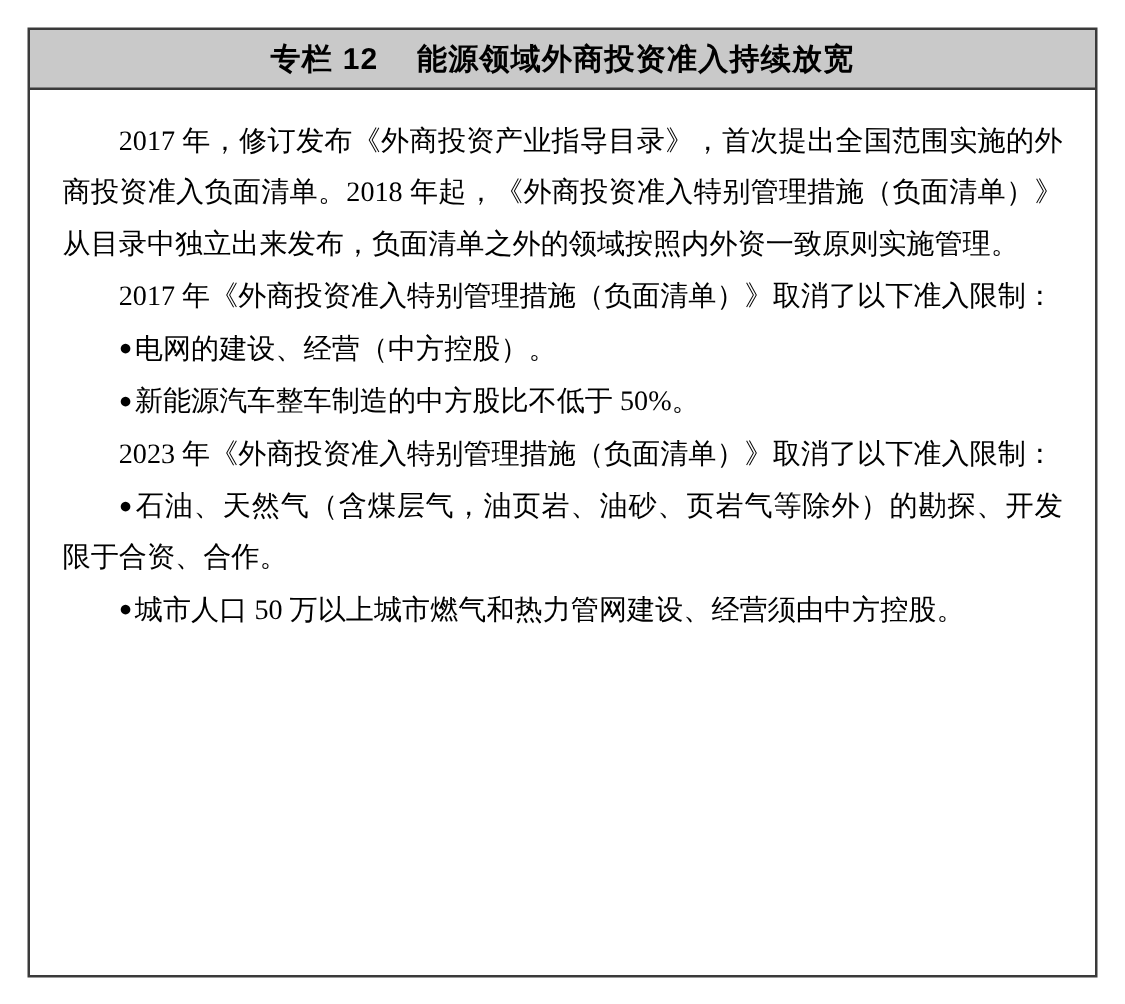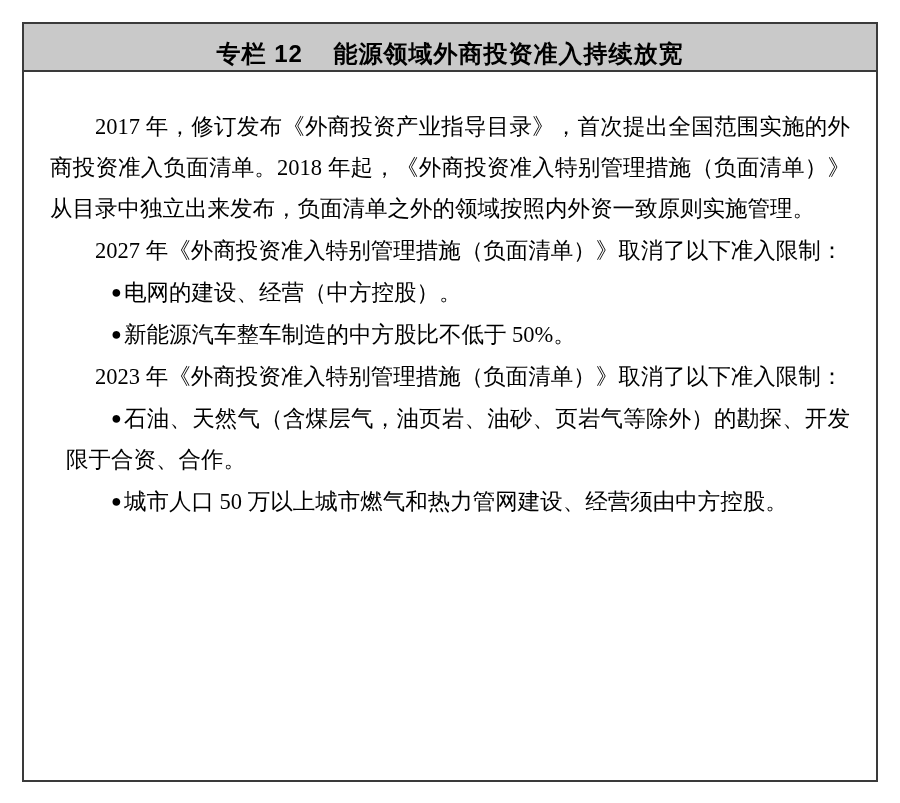--- a/index.html
+++ b/index.html
@@ -21,69 +21,69 @@
     height: 760px;
     border: 2px solid #3a3a3a;
     box-sizing: border-box;
     background: #ffffff;
   }
   .box-header {
     height: 48px;
     background: #c9c9c9;
     border-bottom: 2px solid #3a3a3a;
     display: flex;
-    align-items: flex-end;
+    align-items: center;
     justify-content: center;
     box-sizing: border-box;
   }
   .box-title {
     font-size: 24px;
     font-weight: bold;
     letter-spacing: 1px;
     font-family: "Liberation Sans", "DejaVu Sans", sans-serif;
     white-space: pre;
   }
   .box-body {
-    padding: 34px 26px 10px 26px;
+    padding: 20px 26px 10px 26px;
     box-sizing: border-box;
   }
   .para {
     font-size: 22.5px;
     line-height: 41px;
     text-align: justify;
     text-justify: inter-ideograph;
     text-indent: 2em;
     margin: 0 0 1px 0;
   }
   .bullet {
     font-size: 22.5px;
     line-height: 41px;
     text-align: justify;
     text-justify: inter-ideograph;
     text-indent: 2em;
-    margin: 0 0 1px 16px;
+    margin: 0 0 1px 0;
   }
   .bullet .dot {
     font-size: 18px;
     vertical-align: 2px;
     padding-right: 2px;
   }
 </style>
 </head>
 <body>
 
 <div class="box">
   <div class="box-header">
     <div class="box-title">专栏 12    能源领域外商投资准入持续放宽</div>
   </div>
   <div class="box-body">
 
     <p class="para">2017 年，修订发布《外商投资产业指导目录》，首次提出全国范围实施的外商投资准入负面清单。2018 年起，《外商投资准入特别管理措施（负面清单）》从目录中独立出来发布，负面清单之外的领域按照内外资一致原则实施管理。</p>
 
-    <p class="para">2027 年《外商投资准入特别管理措施（负面清单）》取消了以下准入限制：</p>
+    <p class="para">2017 年《外商投资准入特别管理措施（负面清单）》取消了以下准入限制：</p>
 
     <p class="bullet"><span class="dot">●</span><span>电网的建设、经营（中方控股）。</span></p>
 
 
     <p class="bullet"><span class="dot">●</span><span>新能源汽车整车制造的中方股比不低于 50%。</span></p>
 
 
     <p class="para">2023 年《外商投资准入特别管理措施（负面清单）》取消了以下准入限制：</p>
 
     <p class="bullet"><span class="dot">●</span><span>石油、天然气（含煤层气，油页岩、油砂、页岩气等除外）的勘探、开发限于合资、合作。</span></p>

